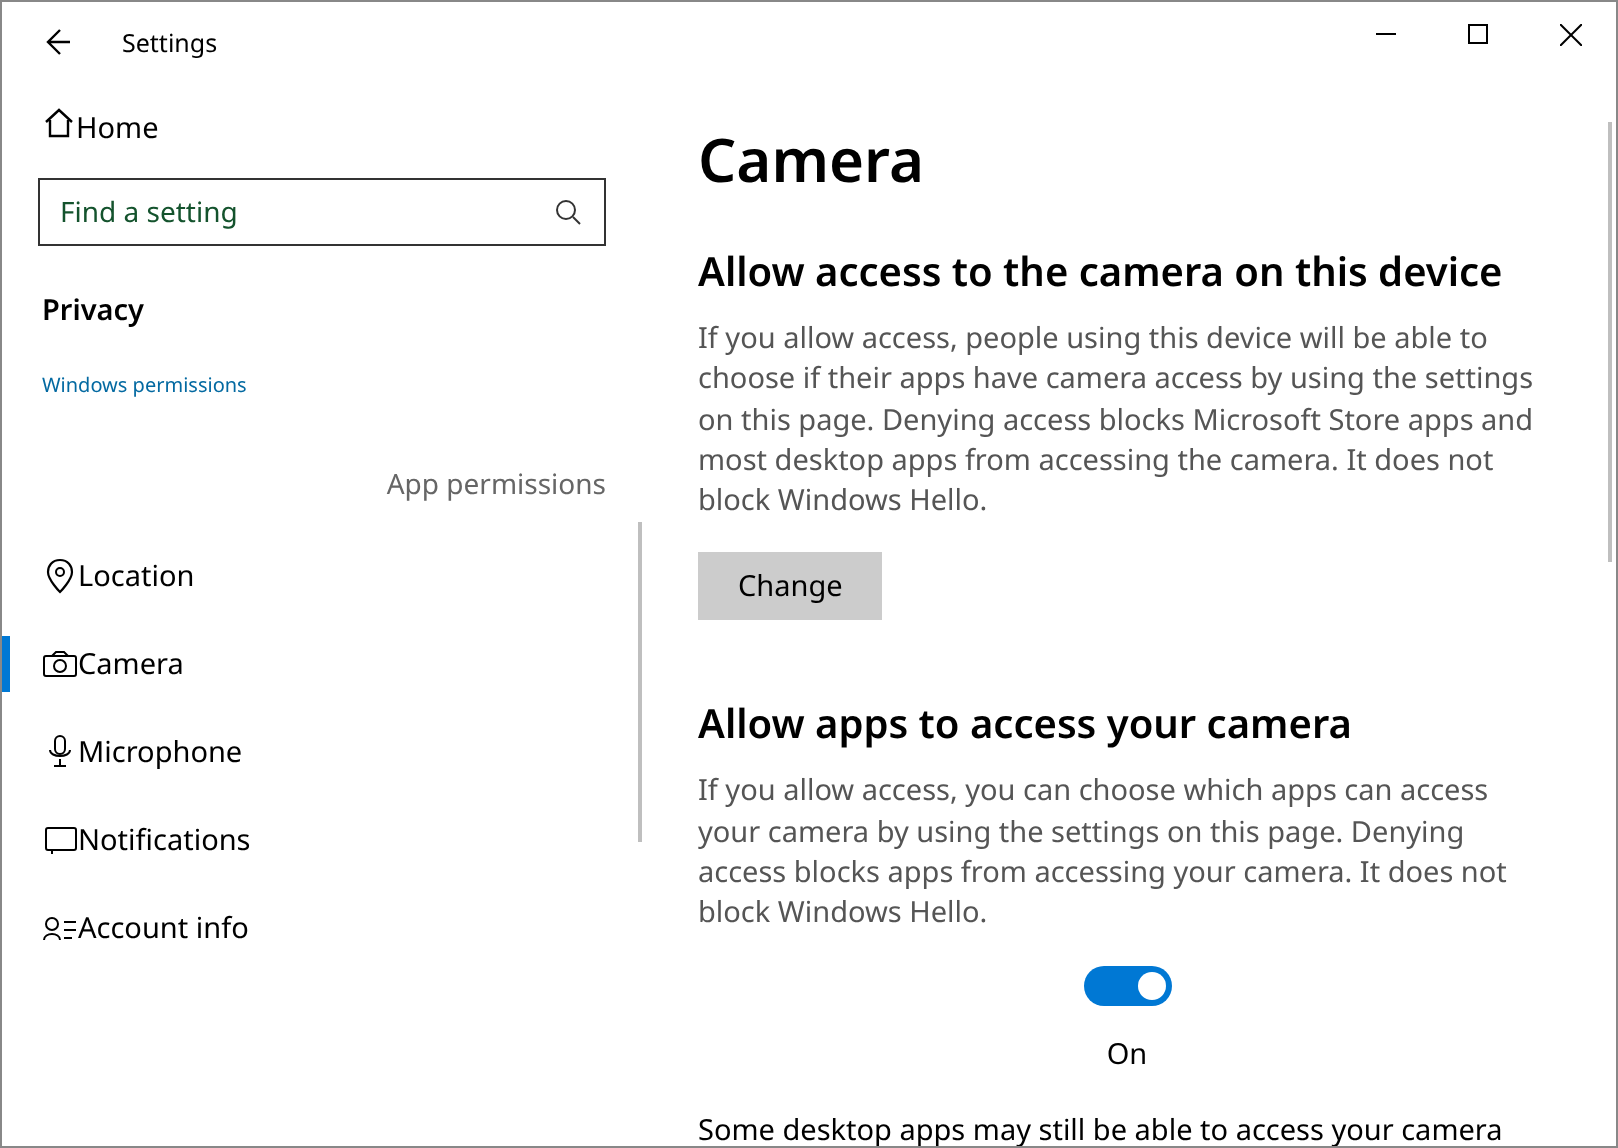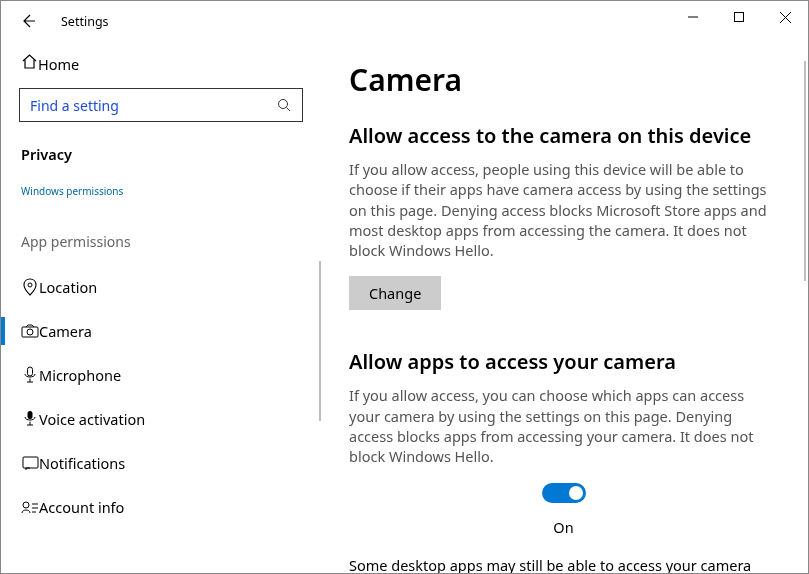--- a/index.html
+++ b/index.html
@@ -60,24 +60,24 @@
     padding: 6px 2px 14px 2px;
     font-size: 14.5px;
   }
   .searchbox {
     border: 1px solid #333;
     height: 34px;
     display: flex; align-items: center;
     padding: 0 10px;
     margin-bottom: 22px;
   }
-  .searchbox span.ph { color: #1d4ed8; flex: 1; font-size: 14px; }
+  .searchbox span.ph { color: #14532d; flex: 1; font-size: 14px; }
   .cat-active { font-weight: 600; font-size: 14.5px; margin: 2px 0 20px 2px; }
   .cat-sub { color: #0369a1; font-size: 10px; margin: 0 0 34px 2px; }
-  .group-label { color: #666; font-size: 14px; margin: 0 0 14px 2px; }
+  .group-label { color: #666; font-size: 14px; margin: 0 0 14px 2px; text-align: right; }
   .nav-item {
     display: flex; align-items: center;
     height: 44px;
     padding: 0 2px;
     font-size: 14.5px;
     position: relative;
     margin-left: -18px; padding-left: 20px;
     width: calc(100% + 36px);
   }
   .nav-item.selected::before {
@@ -208,29 +208,20 @@
     <div class="nav-item">
       <span class="icon-slot">
         <svg width="14" height="18">
             <rect x="4.5" y="1" width="5" height="9" rx="2.5" stroke="#000" fill="none"></rect>
             <path d="M2 8 C2 12 12 12 12 8 M7 12.5 V16 M4 16 H10" stroke="#000" fill="none"></path>
           </svg>
       </span>
       <span>Microphone</span>
     </div>
 
-    <div class="nav-item">
-      <span class="icon-slot">
-        <svg width="14" height="18">
-            <rect x="4.5" y="1" width="5" height="8" rx="2.5" fill="#000"></rect>
-            <path d="M2 7 C2 11 12 11 12 7 M7 11.5 V15 M4 15 H10" stroke="#000" fill="none"></path>
-          </svg>
-      </span>
-      <span>Voice activation</span>
-    </div>
 
     <div class="nav-item">
       <span class="icon-slot">
         <svg width="17" height="15">
             <rect x="1" y="1" width="15" height="11" rx="1" stroke="#000" fill="none"></rect>
             <path d="M4 14 L4 12 L8 12" stroke="#000" fill="none"></path>
           </svg>
       </span>
       <span>Notifications</span>
     </div>

